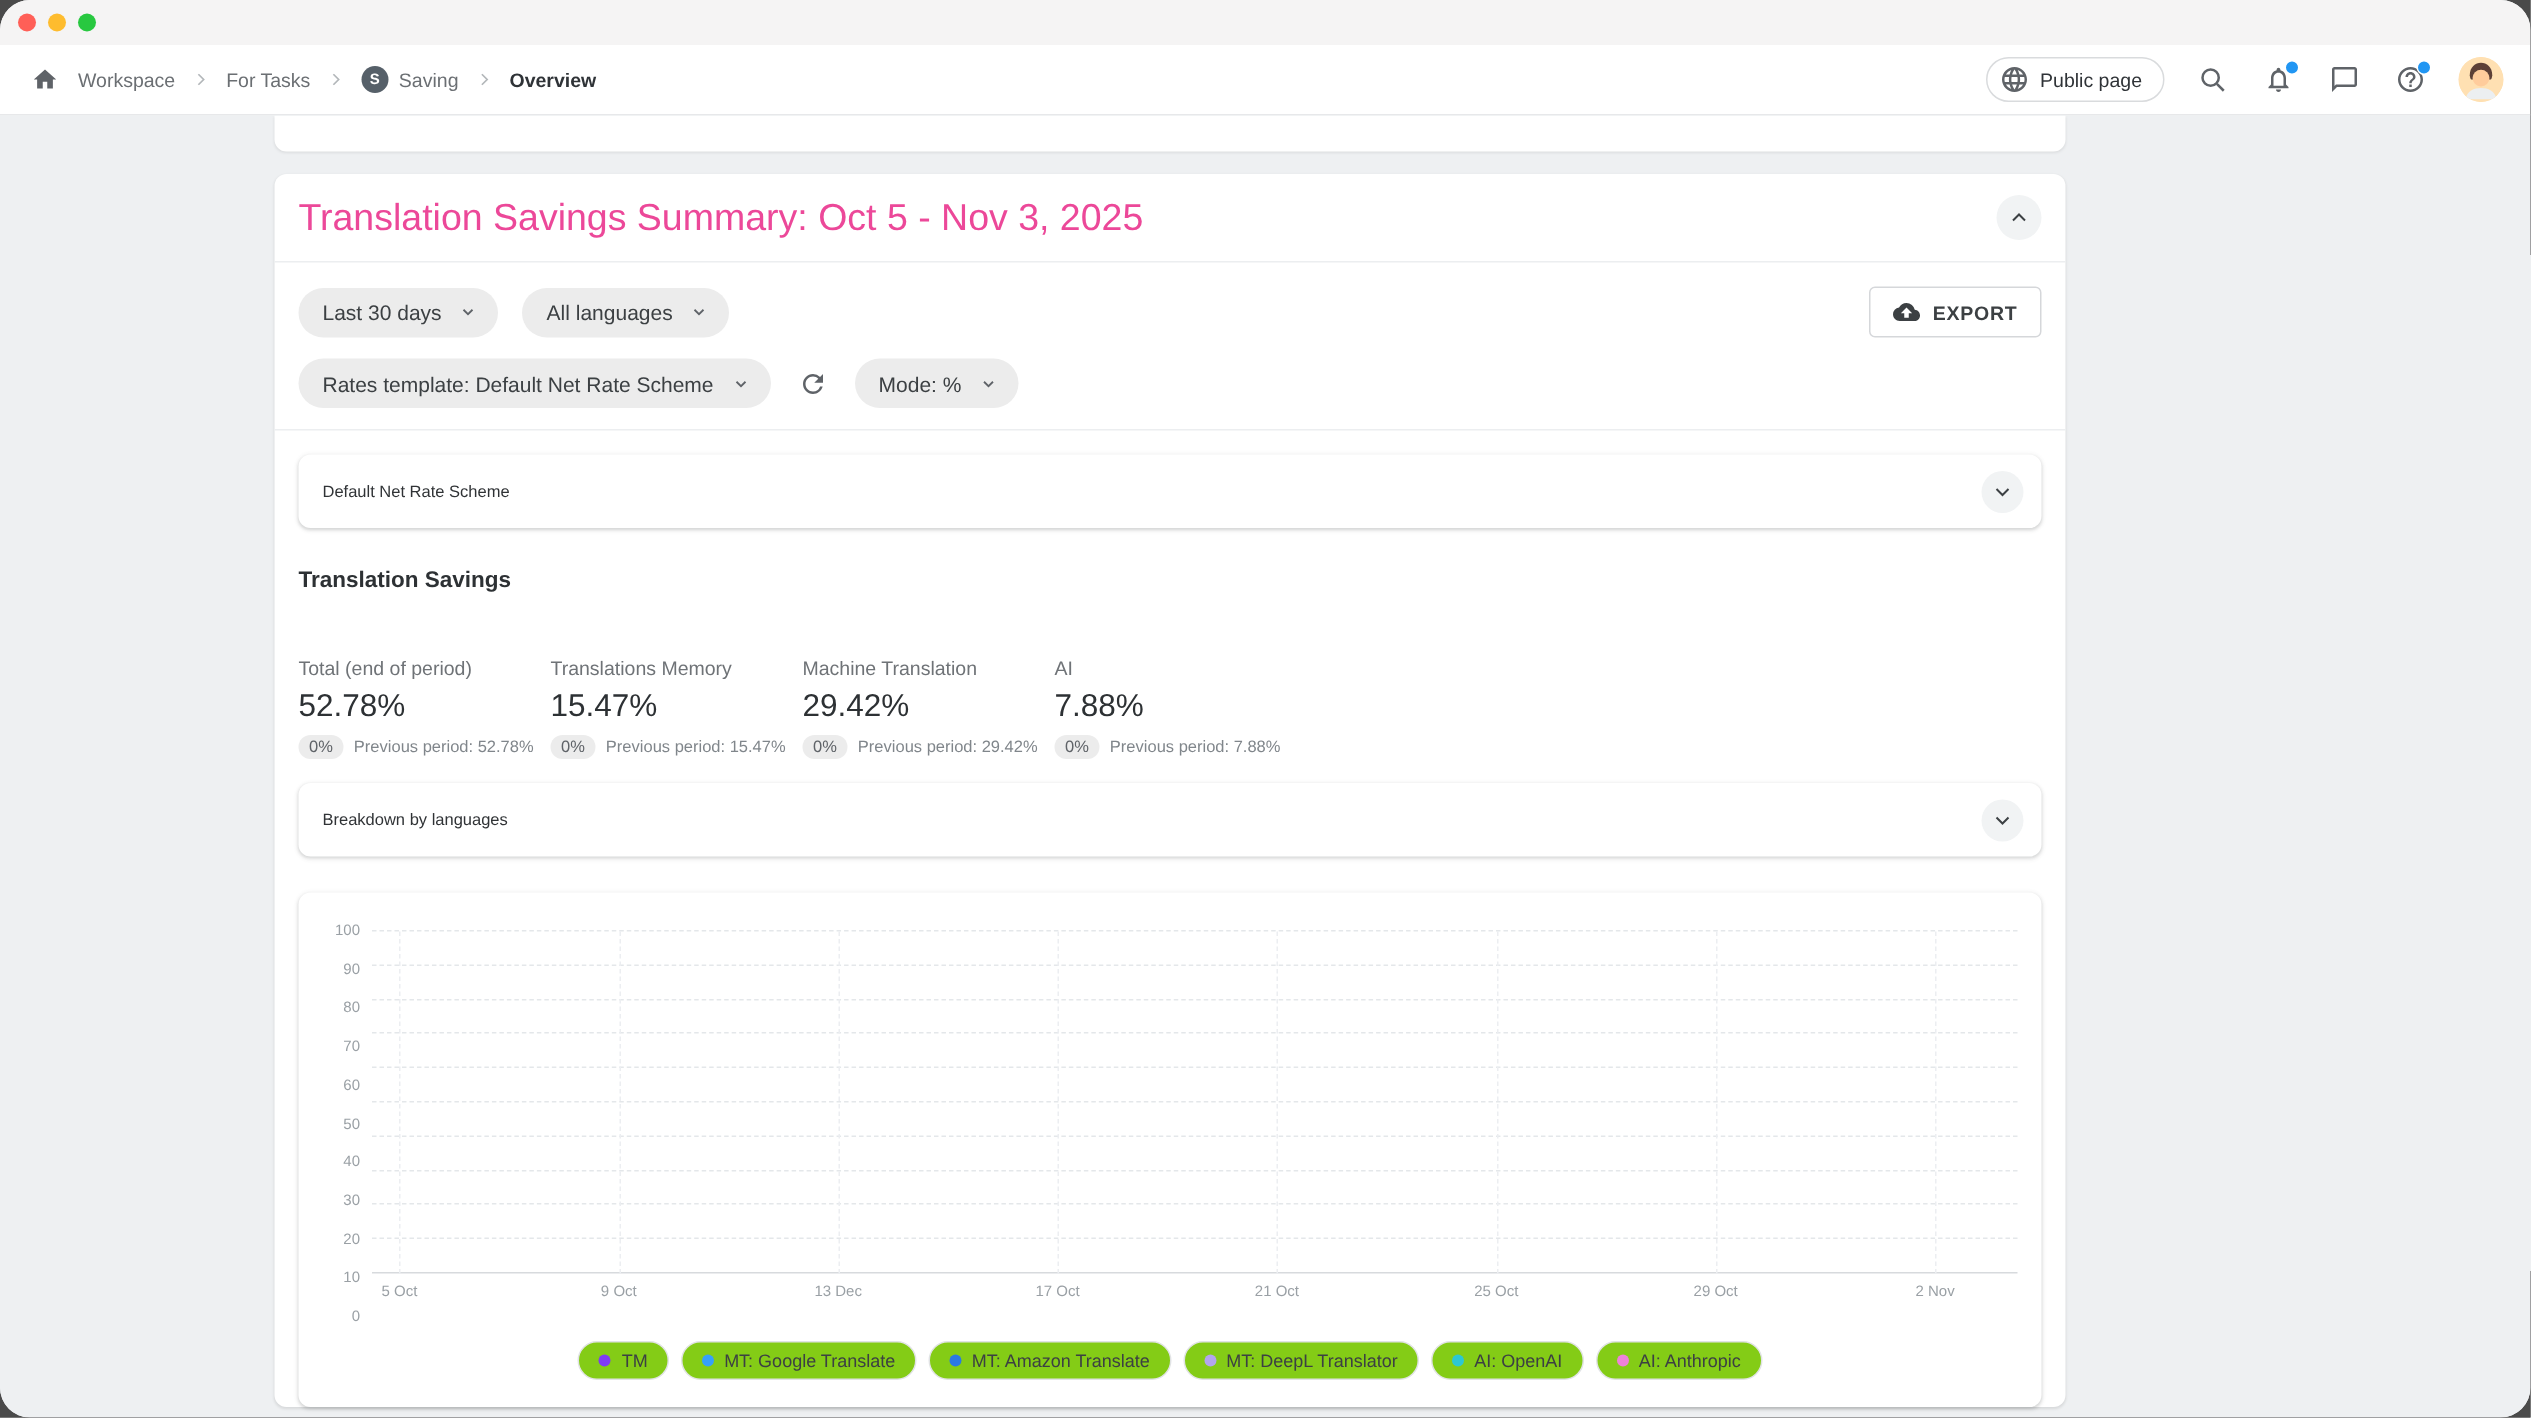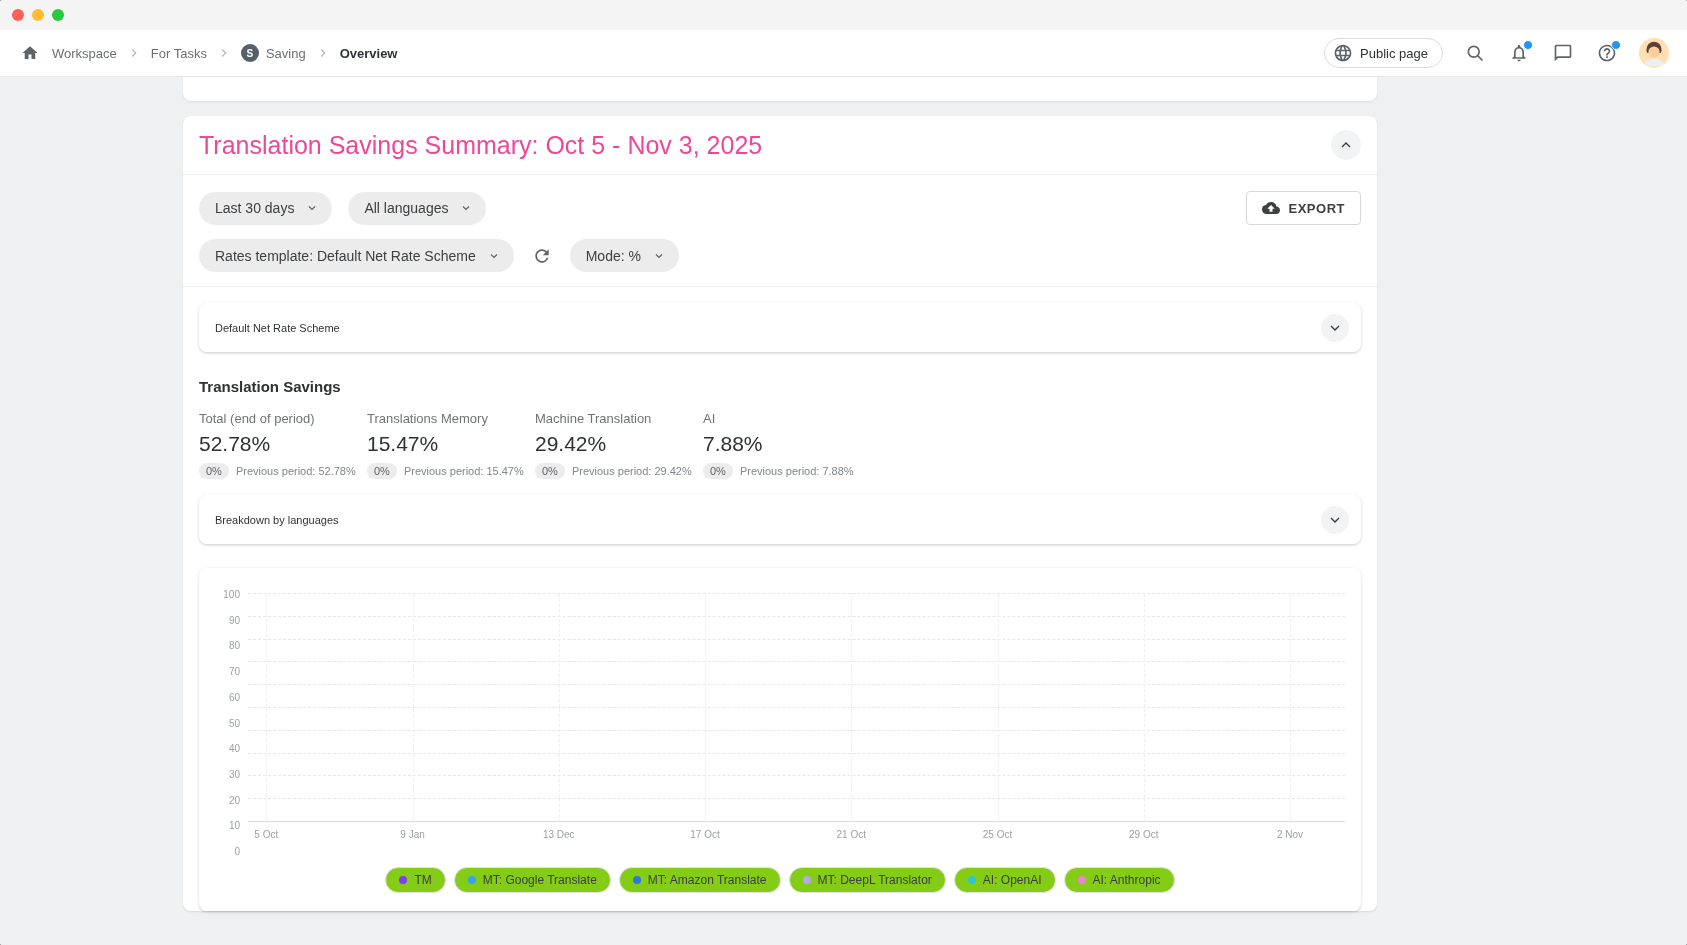--- a/index.html
+++ b/index.html
@@ -1,16 +1,16 @@
 <!DOCTYPE html>
 <html><head>
 <meta charset="utf-8">
 <style>
   html,body{margin:0;padding:0;background:#4a4a4a;font-family:"Liberation Sans",sans-serif;}
-  .window{width:1687px;height:945px;border-radius:2px;overflow:hidden;background:#eef0f2;display:flex;flex-direction:column;}
+  .window{width:1687px;height:945px;border-radius:20px;overflow:hidden;background:#eef0f2;display:flex;flex-direction:column;}
   
   .titlebar{height:30px;background:#f5f4f4;display:flex;align-items:center;padding-left:12px;flex:0 0 auto;}
   .tl-dot{width:12px;height:12px;border-radius:50%;margin-right:8px;}
   .tl-red{background:#ff5f57;}.tl-yellow{background:#febc2e;}.tl-green{background:#28c840;}
   
   .navbar{height:46px;background:#fff;border-bottom:1px solid #e7e8ea;display:flex;align-items:center;justify-content:space-between;padding:0 18px;flex:0 0 auto;}
   .crumbs{display:flex;align-items:center;gap:10px;font-size:13px;color:#6b6f73;}
   .crumb{cursor:pointer;display:flex;align-items:center;gap:7px;}
   .crumb.current{color:#2f3337;font-weight:600;}
   .crumb-badge{width:18px;height:18px;border-radius:50%;background:#566069;color:#fff;font-size:10px;font-weight:700;display:flex;align-items:center;justify-content:center;}
@@ -31,21 +31,21 @@
   .filters-row{display:flex;align-items:center;gap:16px;margin-bottom:14px;}
   .filters-row:last-child{margin-bottom:0;}
   .chip{display:flex;align-items:center;gap:12px;background:#ececec;border-radius:17px;height:33px;padding:0 14px 0 16px;font-size:14px;color:#3c4043;cursor:pointer;white-space:nowrap;}
   .spacer{flex:1;}
   .export-btn{display:flex;align-items:center;gap:9px;border:1px solid #d5d7da;border-radius:4px;height:34px;padding:0 15px;background:#fff;font-size:13px;font-weight:600;letter-spacing:.5px;color:#3c4043;cursor:pointer;}
   .divider{border-top:1px solid #eceef0;}
   .subcard{background:#fff;border-radius:8px;box-shadow:0 1px 2px rgba(60,64,67,.15),0 1px 3px 1px rgba(60,64,67,.08);height:49px;display:flex;align-items:center;justify-content:space-between;padding:0 12px 0 16px;margin:16px;font-size:11px;color:#303336;}
   .subcard .collapse-btn{width:28px;height:28px;}
   .sec-heading{font-size:15px;font-weight:700;color:#2d3134;margin:26px 16px 16px;}
   .stats{display:flex;margin:0 16px 10px;}
-  .stat{width:168px;}
+  .stat{width:168px;margin-top:27px;}
   .stat-label{font-size:13px;color:#6f7377;}
   .stat-value{font-size:21px;font-weight:500;color:#2d3134;margin:6px 0 7px;}
   .stat-prev{display:flex;align-items:center;gap:7px;font-size:11px;color:#80868b;}
   .delta-badge{background:#ececec;border-radius:9px;padding:2px 7px;font-size:11px;color:#5f6368;}
   
   .chart-card{margin:24px 16px 16px;padding:26px 16px 4px;background:#fff;border-radius:8px;box-shadow:0 1px 2px rgba(60,64,67,.15),0 1px 3px 1px rgba(60,64,67,.08);}
   .plot-wrap{margin-left:33px;position:relative;}
   .plot{position:relative;height:228px;}
   .gridline{position:absolute;left:0;right:0;border-top:1px dashed #e4e7ea;}
   .gridline.zero{border-top:1px solid #d7dadd;}
@@ -571,21 +571,21 @@
                       <div class="seg" style="height: 14%; background: rgb(238, 130, 217);"></div>
                     </div>
                   </div>
                 </div>
             </div>
             <div class="x-axis">
                 <div class="x-cell">5 Oct</div>
                 <div class="x-cell"></div>
                 <div class="x-cell"></div>
                 <div class="x-cell"></div>
-                <div class="x-cell">9 Jan</div>
+                <div class="x-cell">9 Oct</div>
                 <div class="x-cell"></div>
                 <div class="x-cell"></div>
                 <div class="x-cell"></div>
                 <div class="x-cell">13 Dec</div>
                 <div class="x-cell"></div>
                 <div class="x-cell"></div>
                 <div class="x-cell"></div>
                 <div class="x-cell">17 Oct</div>
                 <div class="x-cell"></div>
                 <div class="x-cell"></div>

